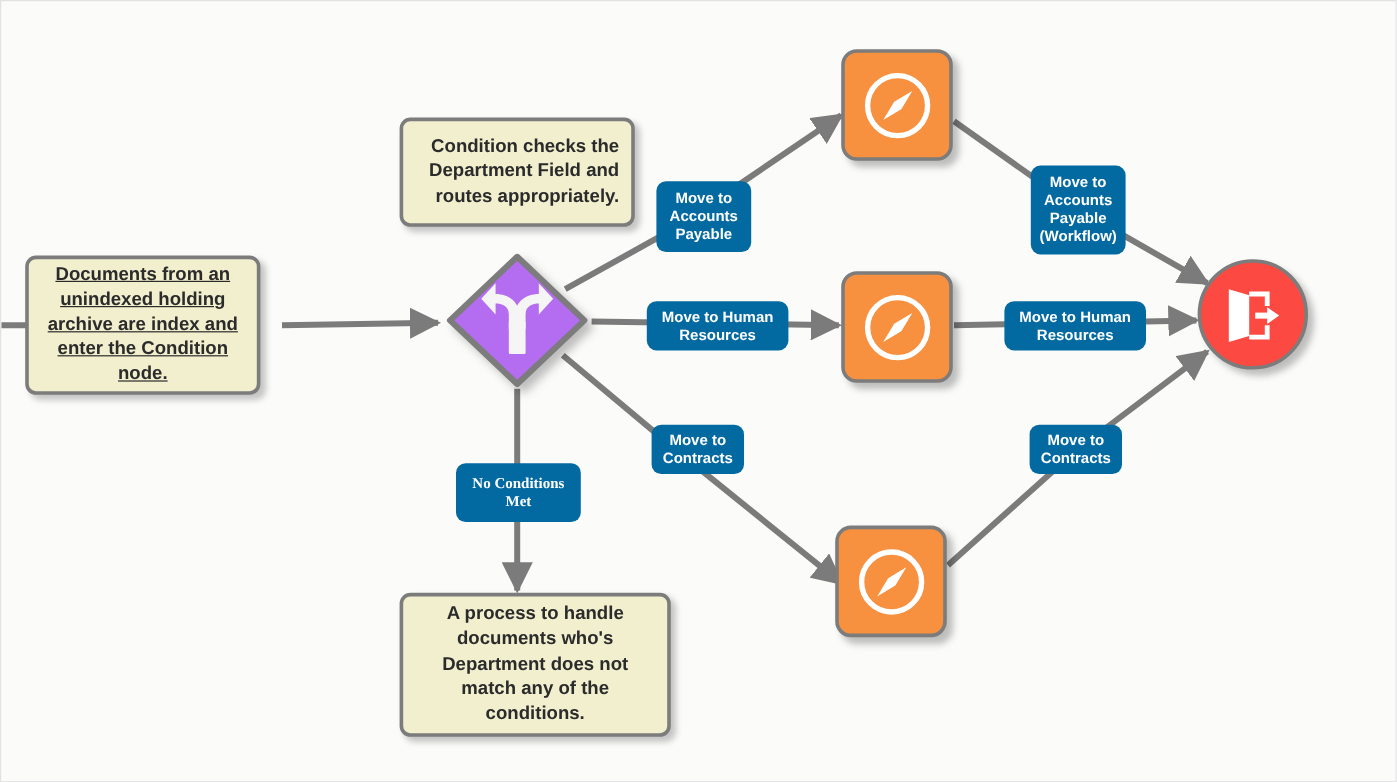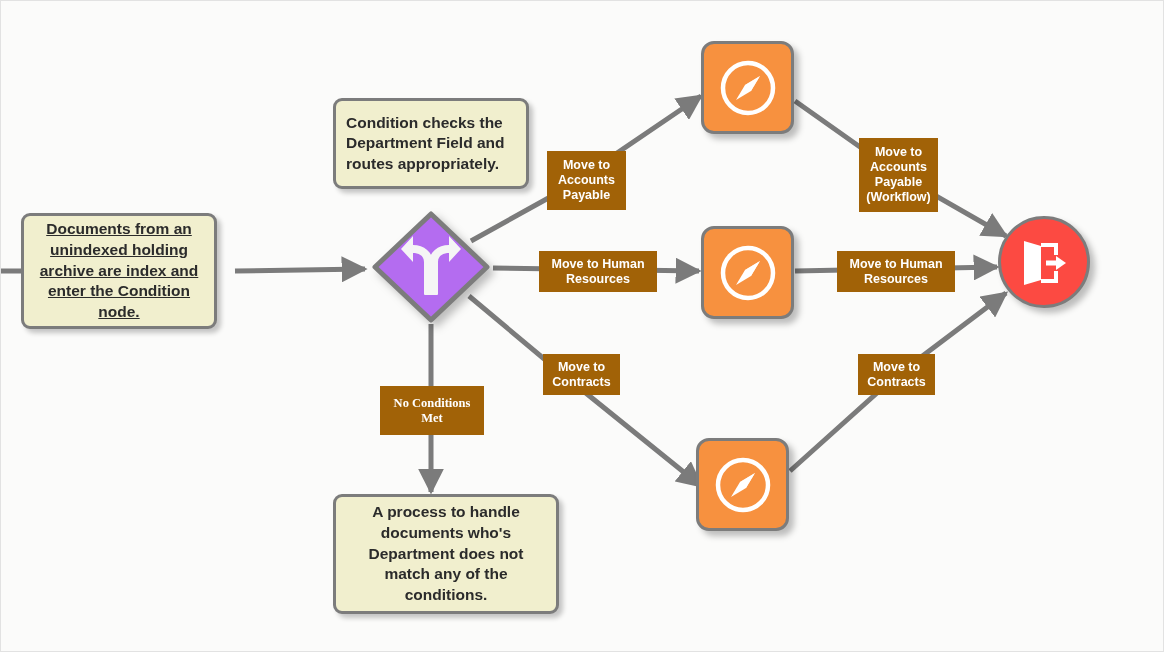--- a/index.html
+++ b/index.html
@@ -35,21 +35,21 @@
     font-size: 15.5px;
     line-height: 1.33;
     text-align: center;
     display: flex;
     align-items: center;
     justify-content: center;
     padding: 6px 10px;
     box-shadow: 4px 4px 5px rgba(0,0,0,0.22);
     white-space: pre-line;
   }
-  .note.left-align { text-align: left; justify-content: flex-start; }
+  .note.left-align { text-align: right; justify-content: flex-start; }
 
   
   .node {
     position: absolute;
     box-sizing: border-box;
   }
   .node-square {
     width: 93px;
     height: 93px;
     background: #F7913F;
@@ -76,22 +76,22 @@
     box-shadow: 5px 5px 6px rgba(0,0,0,0.25);
     display: flex;
     align-items: center;
     justify-content: center;
   }
 
   
   .edge-label {
     position: absolute;
     box-sizing: border-box;
-    background: #a16207;
-    border-radius: 0;
+    background: #0369a1;
+    border-radius: 8px;
     color: #FFFFFF;
     font-weight: bold;
     font-size: 12.5px;
     line-height: 1.2;
     text-align: center;
     display: flex;
     align-items: center;
     justify-content: center;
     padding: 5px 9px;
     white-space: pre-line;

